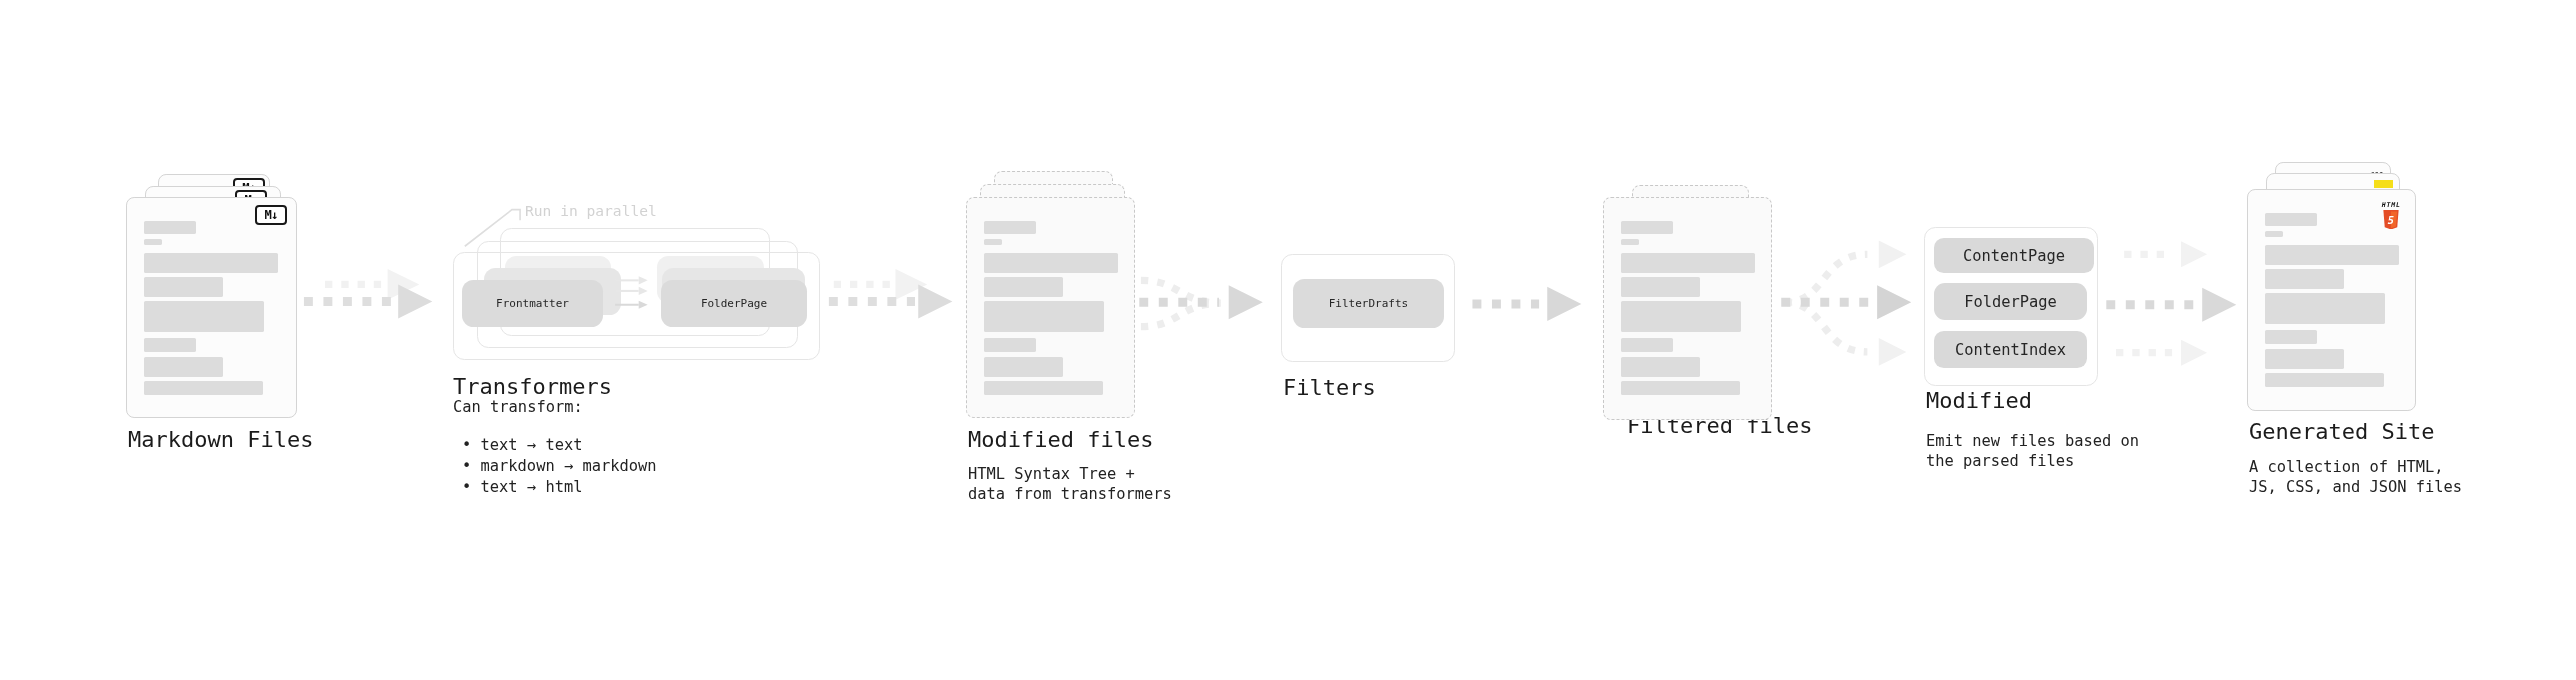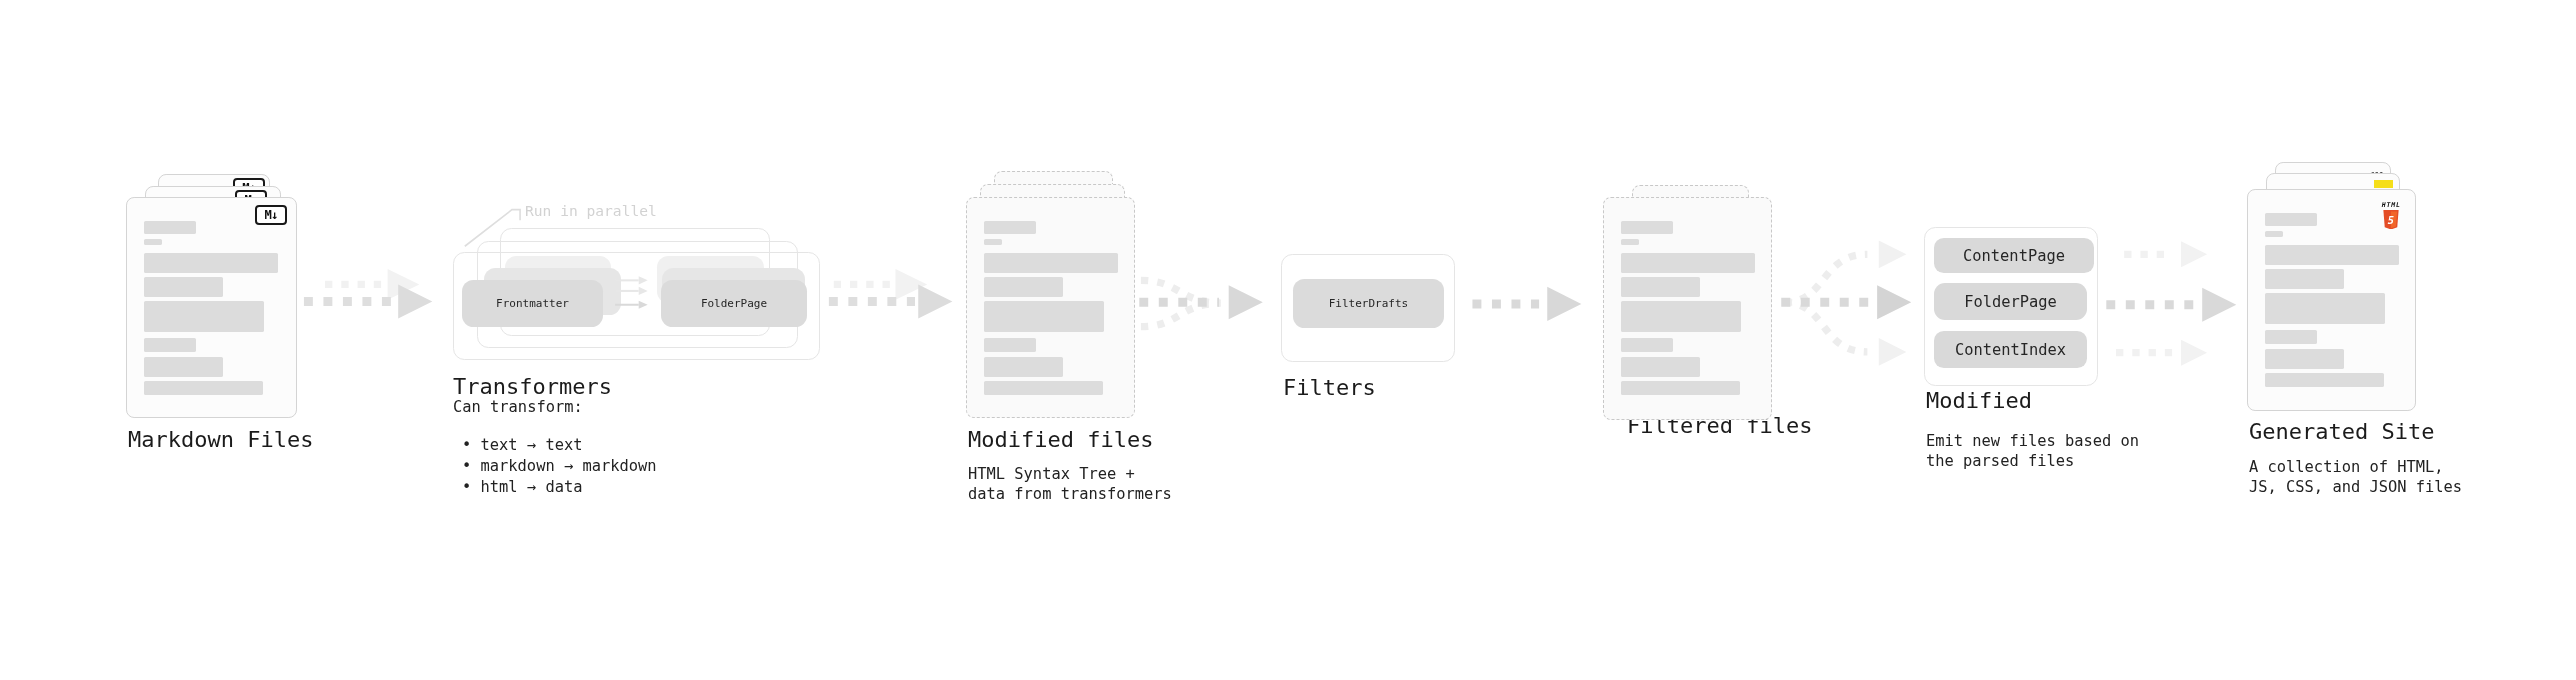--- a/index.html
+++ b/index.html
@@ -131,21 +131,21 @@
   <div class="pill" style="left:462px;top:280px;width:141px;height:47px;">Frontmatter</div>
 
   <div class="pill-ghost ghost2" style="left:657px;top:256px;width:107px;height:47px;"></div>
   <div class="pill-ghost ghost1" style="left:662px;top:268px;width:143px;height:47px;"></div>
   <div class="pill" style="left:661px;top:280px;width:146px;height:47px;">FolderPage</div>
 
   <div class="stage-label" style="left:453px;top:374px;">Transformers</div>
   <div class="stage-desc" style="left:453px;top:397px;">Can transform:</div>
   <div class="bullets" style="left:462px;top:435px;"><span>• text → text</span>
 <span>• markdown → markdown</span>
-<span>• html → data</span></div>
+<span>• text → html</span></div>
 
   <div class="doc dashed" style="left:994px;top:171px;width:117px;height:98px;z-index:1;"></div>
   <div class="doc dashed" style="left:980px;top:184px;width:143px;height:98px;z-index:2;"></div>
   <div class="doc dashed" style="left:966px;top:197px;width:167px;height:219px;z-index:3;">
       <div class="bar" style="width: 52px; height: 13px; margin-top: 23px;"></div>
       <div class="bar" style="width: 18px; height: 5.7px; margin-top: 4.9px;"></div>
       <div class="bar" style="width: 134px; height: 20.3px; margin-top: 8.1px;"></div>
       <div class="bar" style="width: 79px; height: 19.5px; margin-top: 4.1px;"></div>
       <div class="bar" style="width: 120px; height: 31px; margin-top: 4.9px;"></div>
       <div class="bar" style="width: 52px; height: 14px; margin-top: 5.7px;"></div>

